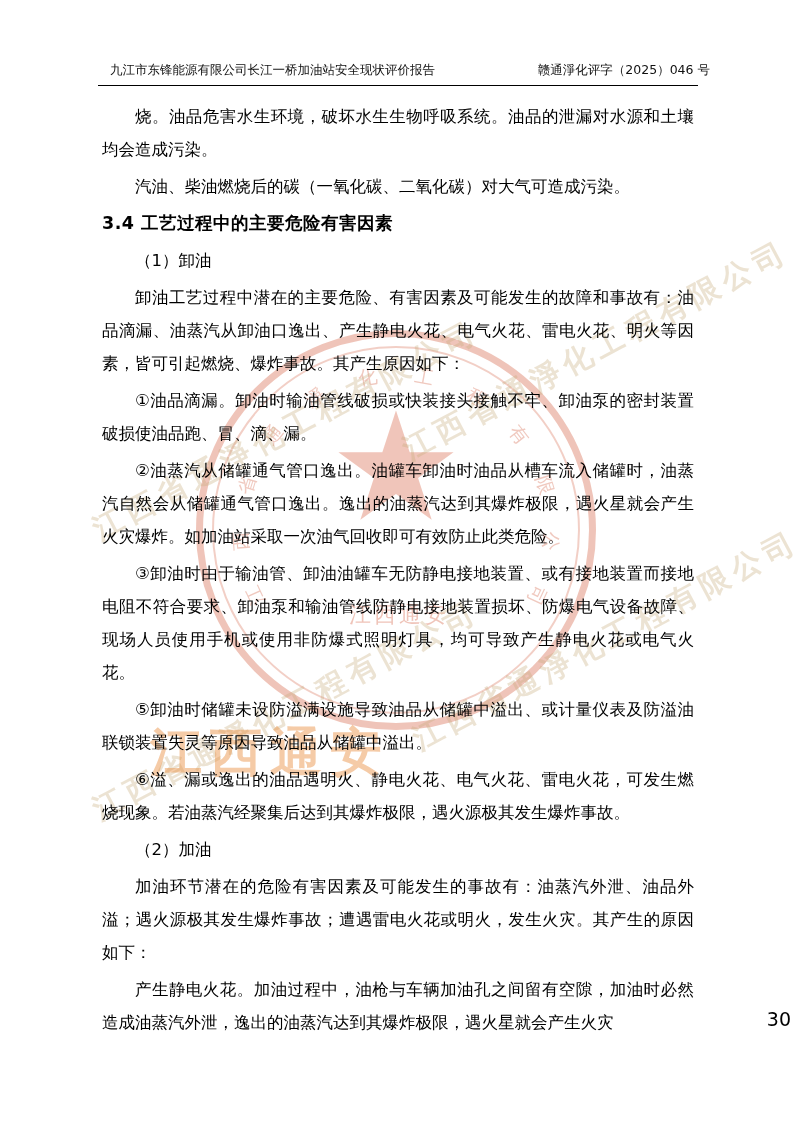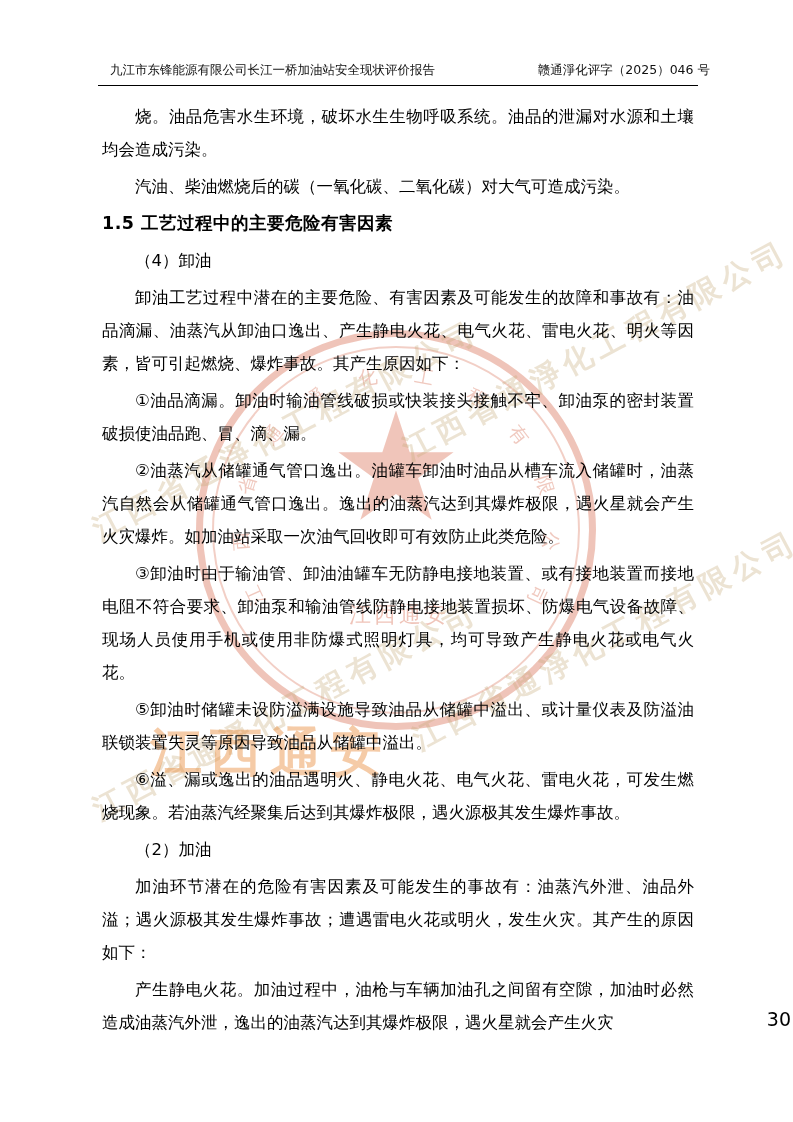--- a/index.html
+++ b/index.html
@@ -208,22 +208,22 @@
 
     <div class="header">
       <span>九江市东锋能源有限公司长江一桥加油站安全现状评价报告</span>
       <span>赣通淨化评字（2025）046 号</span>
     </div>
     <div class="header-rule"></div>
 
     <div class="body-text">
       <p class="indent">烧。油品危害水生环境，破坏水生生物呼吸系统。油品的泄漏对水源和土壤均会造成污染。</p>
       <p class="indent">汽油、柴油燃烧后的碳（一氧化碳、二氧化碳）对大气可造成污染。</p>
-      <p class="section-head">1.5 工艺过程中的主要危险有害因素</p>
-      <p class="indent">（4）卸油</p>
+      <p class="section-head">3.4 工艺过程中的主要危险有害因素</p>
+      <p class="indent">（1）卸油</p>
       <p class="indent">卸油工艺过程中潜在的主要危险、有害因素及可能发生的故障和事故有：油品滴漏、油蒸汽从卸油口逸出、产生静电火花、电气火花、雷电火花、明火等因素，皆可引起燃烧、爆炸事故。其产生原因如下：</p>
       <p class="indent">①油品滴漏。卸油时输油管线破损或快装接头接触不牢、卸油泵的密封装置破损使油品跑、冒、滴、漏。</p>
       <p class="indent">②油蒸汽从储罐通气管口逸出。油罐车卸油时油品从槽车流入储罐时，油蒸汽自然会从储罐通气管口逸出。逸出的油蒸汽达到其爆炸极限，遇火星就会产生火灾爆炸。如加油站采取一次油气回收即可有效防止此类危险。</p>
       <p class="indent">③卸油时由于输油管、卸油油罐车无防静电接地装置、或有接地装置而接地电阻不符合要求、卸油泵和输油管线防静电接地装置损坏、防爆电气设备故障、现场人员使用手机或使用非防爆式照明灯具，均可导致产生静电火花或电气火花。</p>
       <p class="indent">⑤卸油时储罐未设防溢满设施导致油品从储罐中溢出、或计量仪表及防溢油联锁装置失灵等原因导致油品从储罐中溢出。</p>
       <p class="indent">⑥溢、漏或逸出的油品遇明火、静电火花、电气火花、雷电火花，可发生燃烧现象。若油蒸汽经聚集后达到其爆炸极限，遇火源极其发生爆炸事故。</p>
       <p class="indent">（2）加油</p>
       <p class="indent">加油环节潜在的危险有害因素及可能发生的事故有：油蒸汽外泄、油品外溢；遇火源极其发生爆炸事故；遭遇雷电火花或明火，发生火灾。其产生的原因如下：</p>
       <p class="indent">产生静电火花。加油过程中，油枪与车辆加油孔之间留有空隙，加油时必然造成油蒸汽外泄，逸出的油蒸汽达到其爆炸极限，遇火星就会产生火灾</p>
     </div>

